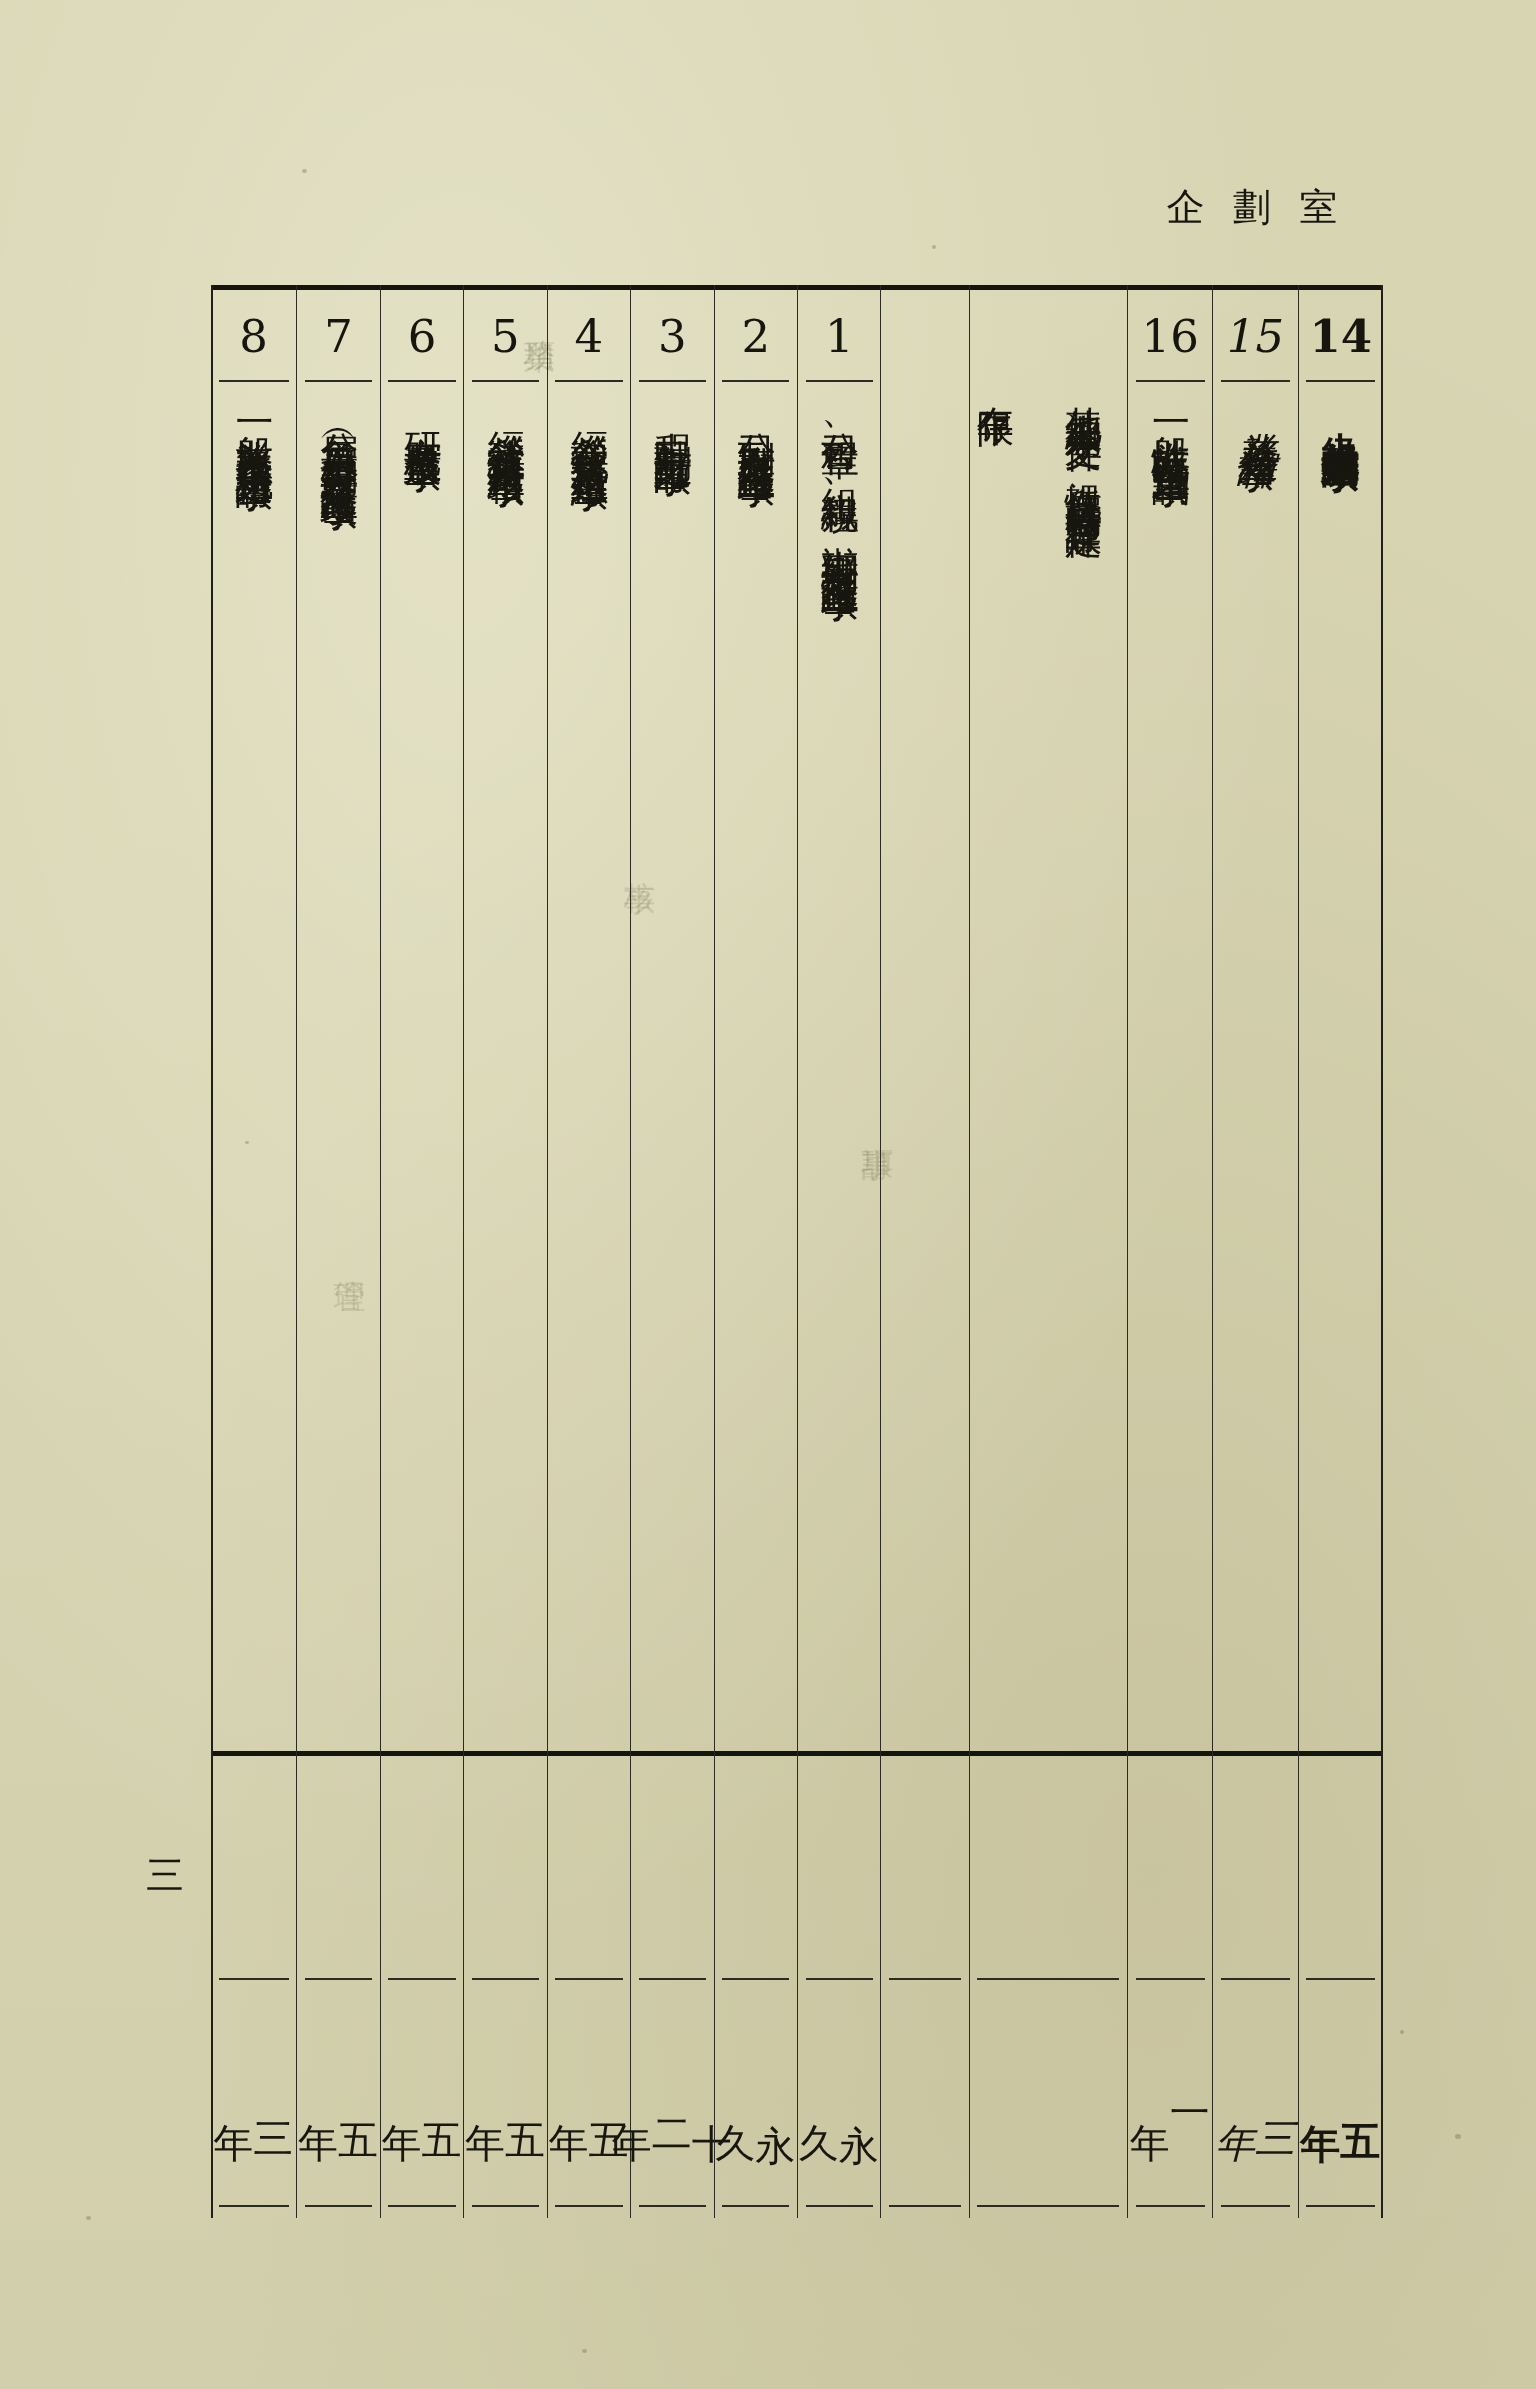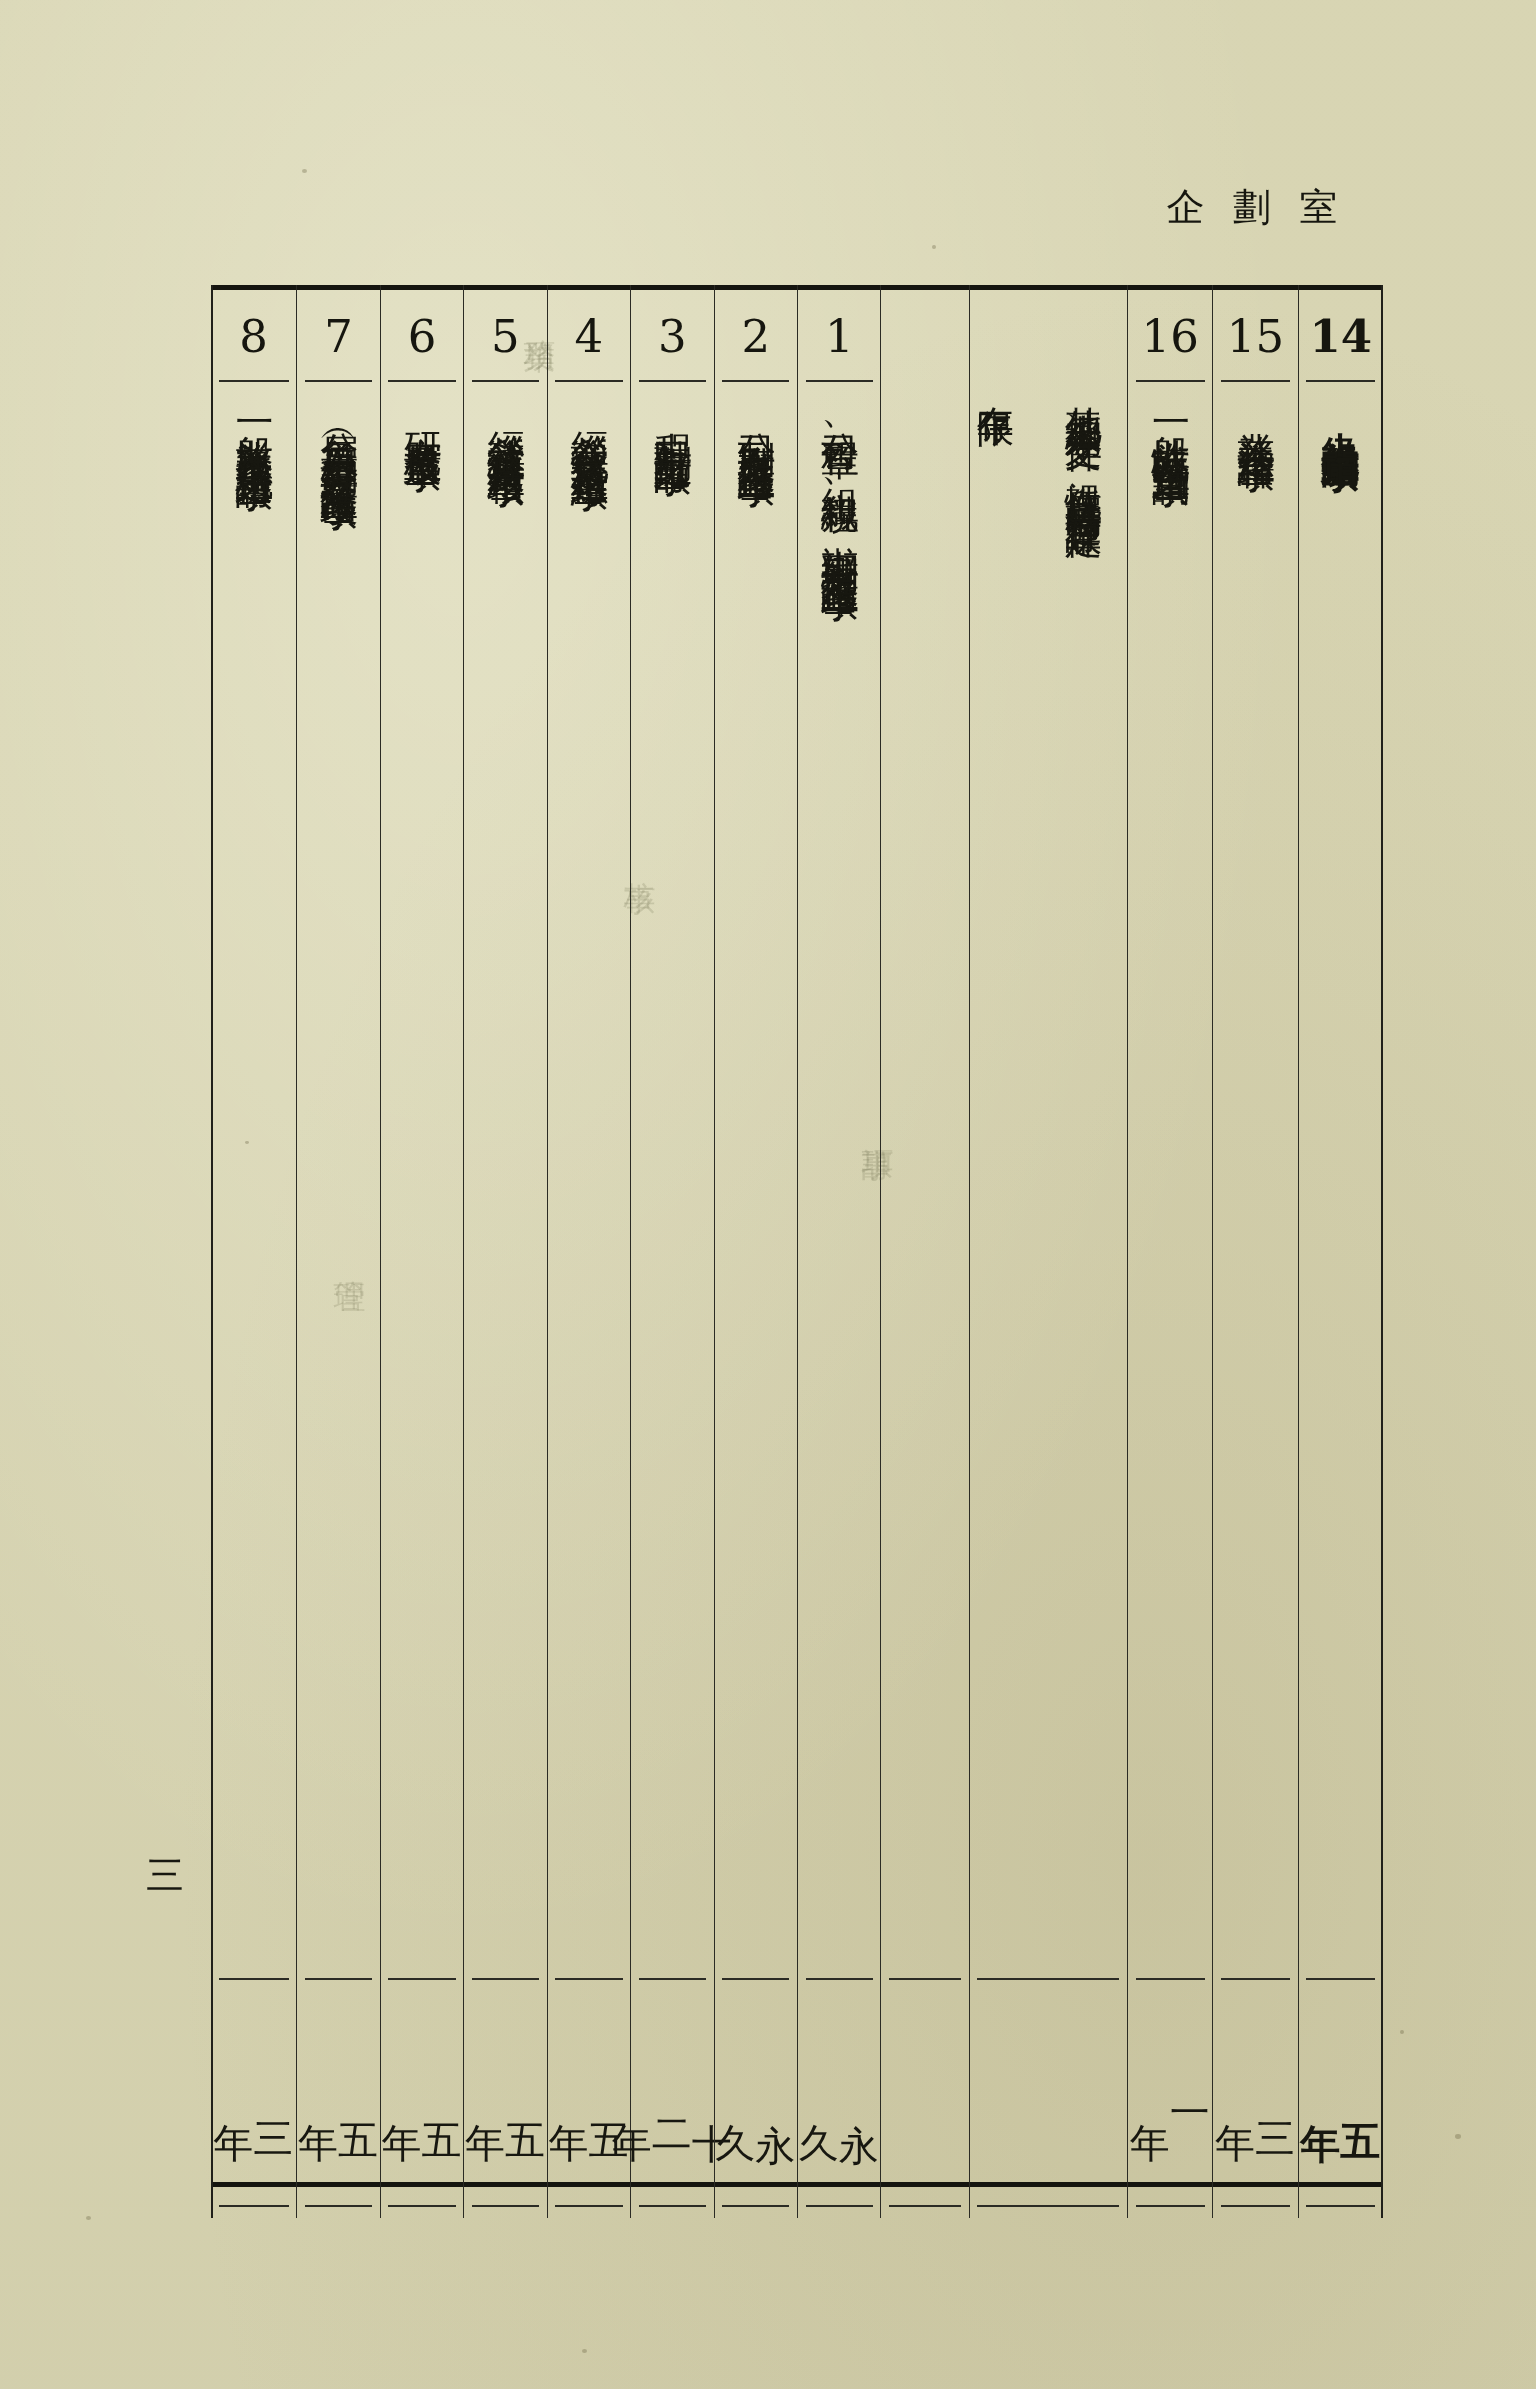--- a/index.html
+++ b/index.html
@@ -19,21 +19,21 @@
       radial-gradient(ellipse at 75% 78%, rgba(160,150,105,0.22) 0%, rgba(160,150,105,0) 60%),
       linear-gradient(180deg, rgba(215,212,178,0.55) 0%, rgba(206,203,168,0.10) 35%, rgba(198,194,158,0.35) 100%);
     pointer-events:none;
   }
   .speckle{position:absolute;border-radius:50%;background:rgba(90,82,50,0.30);pointer-events:none;}
 
   
   .sheet{
     position:absolute;
     left:211px; top:285px;
-    width:1172px; height:1902px;
+    width:1172px; height:1471px;
   }
   .rule-top{
     position:absolute;left:0;top:0;width:1172px;height:4.8px;
     background:#15150f;
   }
   .rule-bottom{
     position:absolute;left:0;bottom:0;width:1172px;height:4.8px;
     background:#15150f;
   }
   .frame-left{
@@ -408,21 +408,21 @@
               <div class="ret-stack">
                 <div class="ret-ch">一</div>
               </div>
               <div class="ret-ch">年</div>
             </div>
           </div>
       </div>
       <div class="ret-rule-bot"></div>
     </div>
 
-    <div class="col" style="width:90px;">
+    <div class="col" style="width:90px;font-style:italic;">
       <div class="col-num">15</div>
       <div class="num-rule"></div>
       <div class="col-body">
         <div class="vtext">業務法令詮釋事項</div>
       </div>
       <div class="ret-rule-top"></div>
       <div class="col-ret">
         <div class="ret-text" style="letter-spacing: 0px;">
             <div class="ret-inner">
               <div class="ret-stack">

